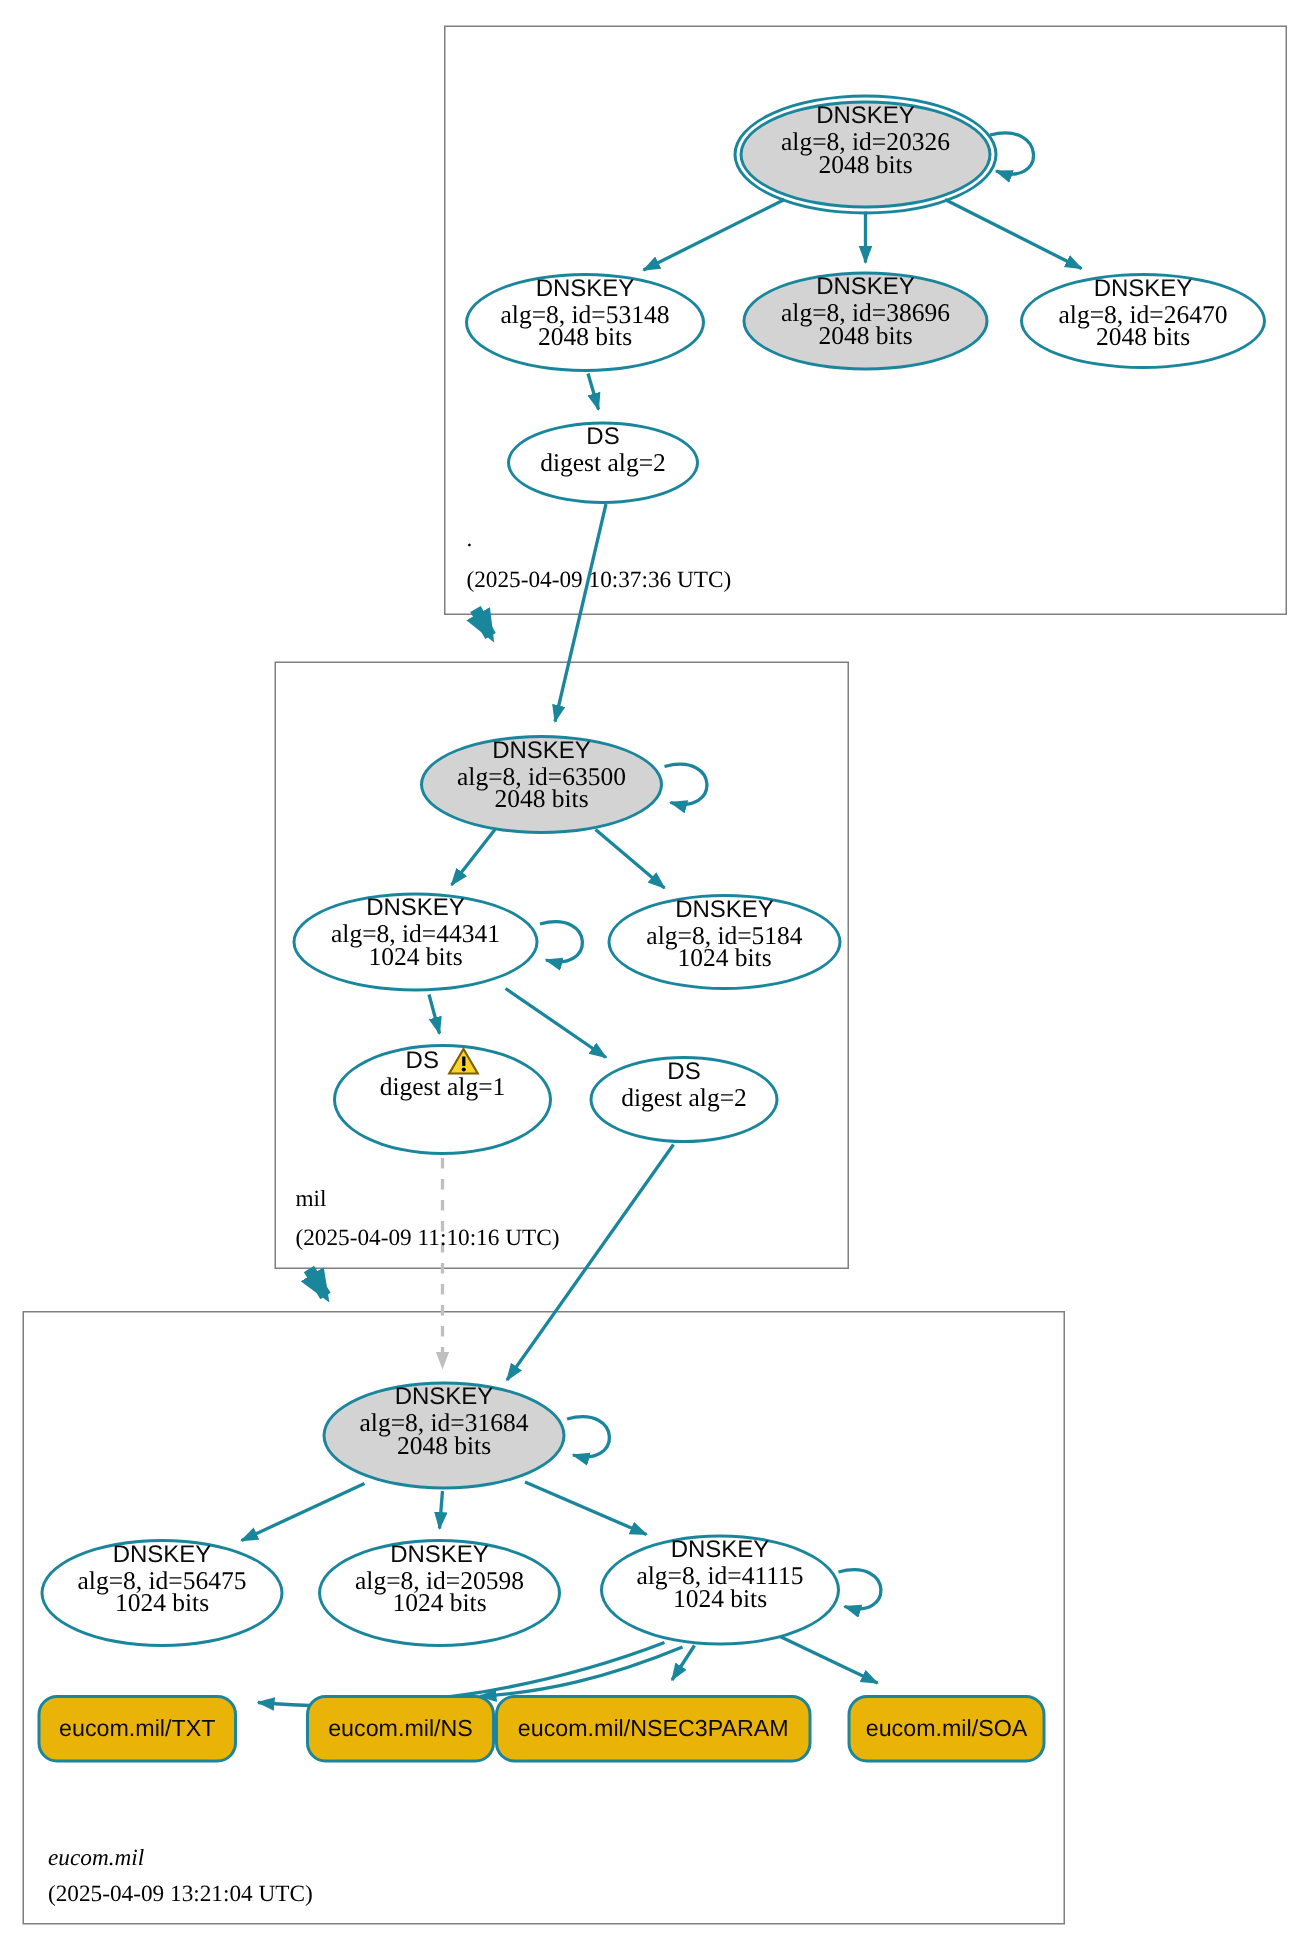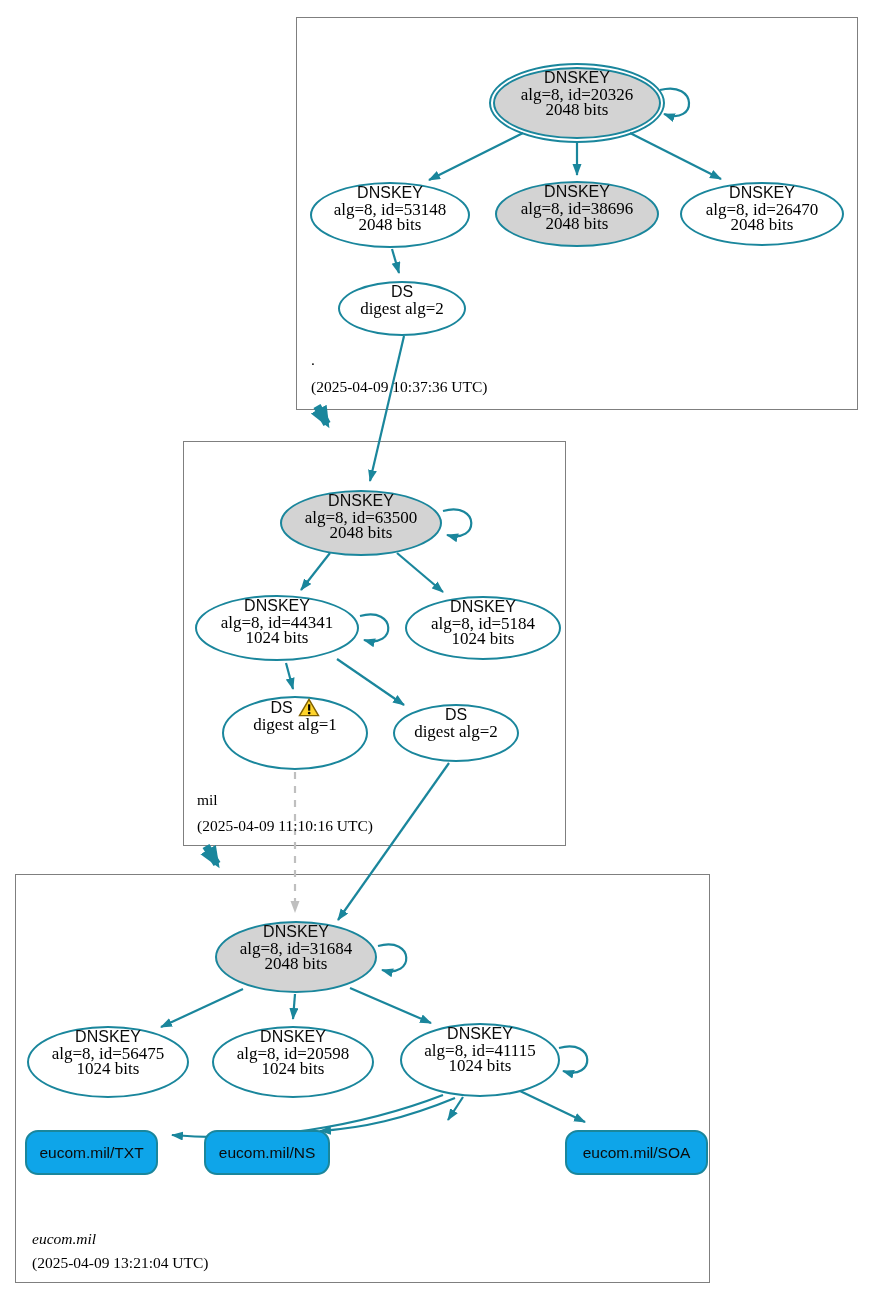--- a/index.html
+++ b/index.html
@@ -9,21 +9,21 @@
   #edges{position:absolute;left:0;top:0;width:871px;height:1299px;z-index:2;pointer-events:none;}
   .node{position:absolute;z-index:3;border:2.2px solid #1a869c;border-radius:50%;
         background:#fff;display:flex;flex-direction:column;align-items:center;
         justify-content:flex-start;text-align:center;box-sizing:border-box;}
   .node.gray{background:#d3d3d3;}
   .node.double{outline:2.2px solid #1a869c;outline-offset:2.5px;}
   .node-title{font-family:"Liberation Sans",sans-serif;font-size:16px;color:#0b0b0b;
               line-height:18px;display:flex;align-items:center;gap:5px;}
   .node-sub{font-family:"Liberation Serif",serif;font-size:17px;color:#000;line-height:15px;}
   .rrset{position:absolute;z-index:3;border:2.2px solid #1a869c;border-radius:13px;
-         background:#0ea5e9;display:flex;align-items:center;justify-content:center;
+         background:#eab308;display:flex;align-items:center;justify-content:center;
          font-family:"Liberation Sans",sans-serif;font-size:15.5px;color:#0b0b0b;
          box-sizing:border-box;}
   .zone-name{position:absolute;z-index:3;font-family:"Liberation Serif",serif;
              font-size:15.5px;color:#000;}
   .zone-ts{position:absolute;z-index:3;font-family:"Liberation Serif",serif;
            font-size:15.5px;color:#000;text-align:right;}
   .warn-icon{display:inline-block;}
 </style>
 </head>
 <body>
@@ -151,17 +151,18 @@
     <div class="node-sub">alg=8, id=20598</div>
     <div class="node-sub">1024 bits</div>
   </div>
   <div class="node" style="left:400px;top:1023px;width:160px;height:74px;">
     <div class="node-title">DNSKEY</div>
     <div class="node-sub">alg=8, id=41115</div>
     <div class="node-sub">1024 bits</div>
   </div>
   <div class="rrset" style="left:25px;top:1130px;width:133px;height:45px;">eucom.mil/TXT</div>
   <div class="rrset" style="left:180px;top:1130px;width:126px;height:45px;margin-left:24px;">eucom.mil/NS</div>
-  <div class="rrset" style="left:565px;top:1130px;width:143px;height:45px;">eucom.mil/SOA</div>
+  <div class="rrset" style="left:330px;top:1130px;width:211px;height:45px;">eucom.mil/NSEC3PARAM</div>
+  <div class="rrset" style="left:565px;top:1130px;width:132px;height:45px;">eucom.mil/SOA</div>
   <div class="zone-name" style="left:32px;top:1230px;font-style:italic;">eucom.mil</div>
   <div class="zone-ts" style="left:32px;top:1254px;">(2025-04-09 13:21:04 UTC)</div>
 
 </div>
 
 </body></html>

